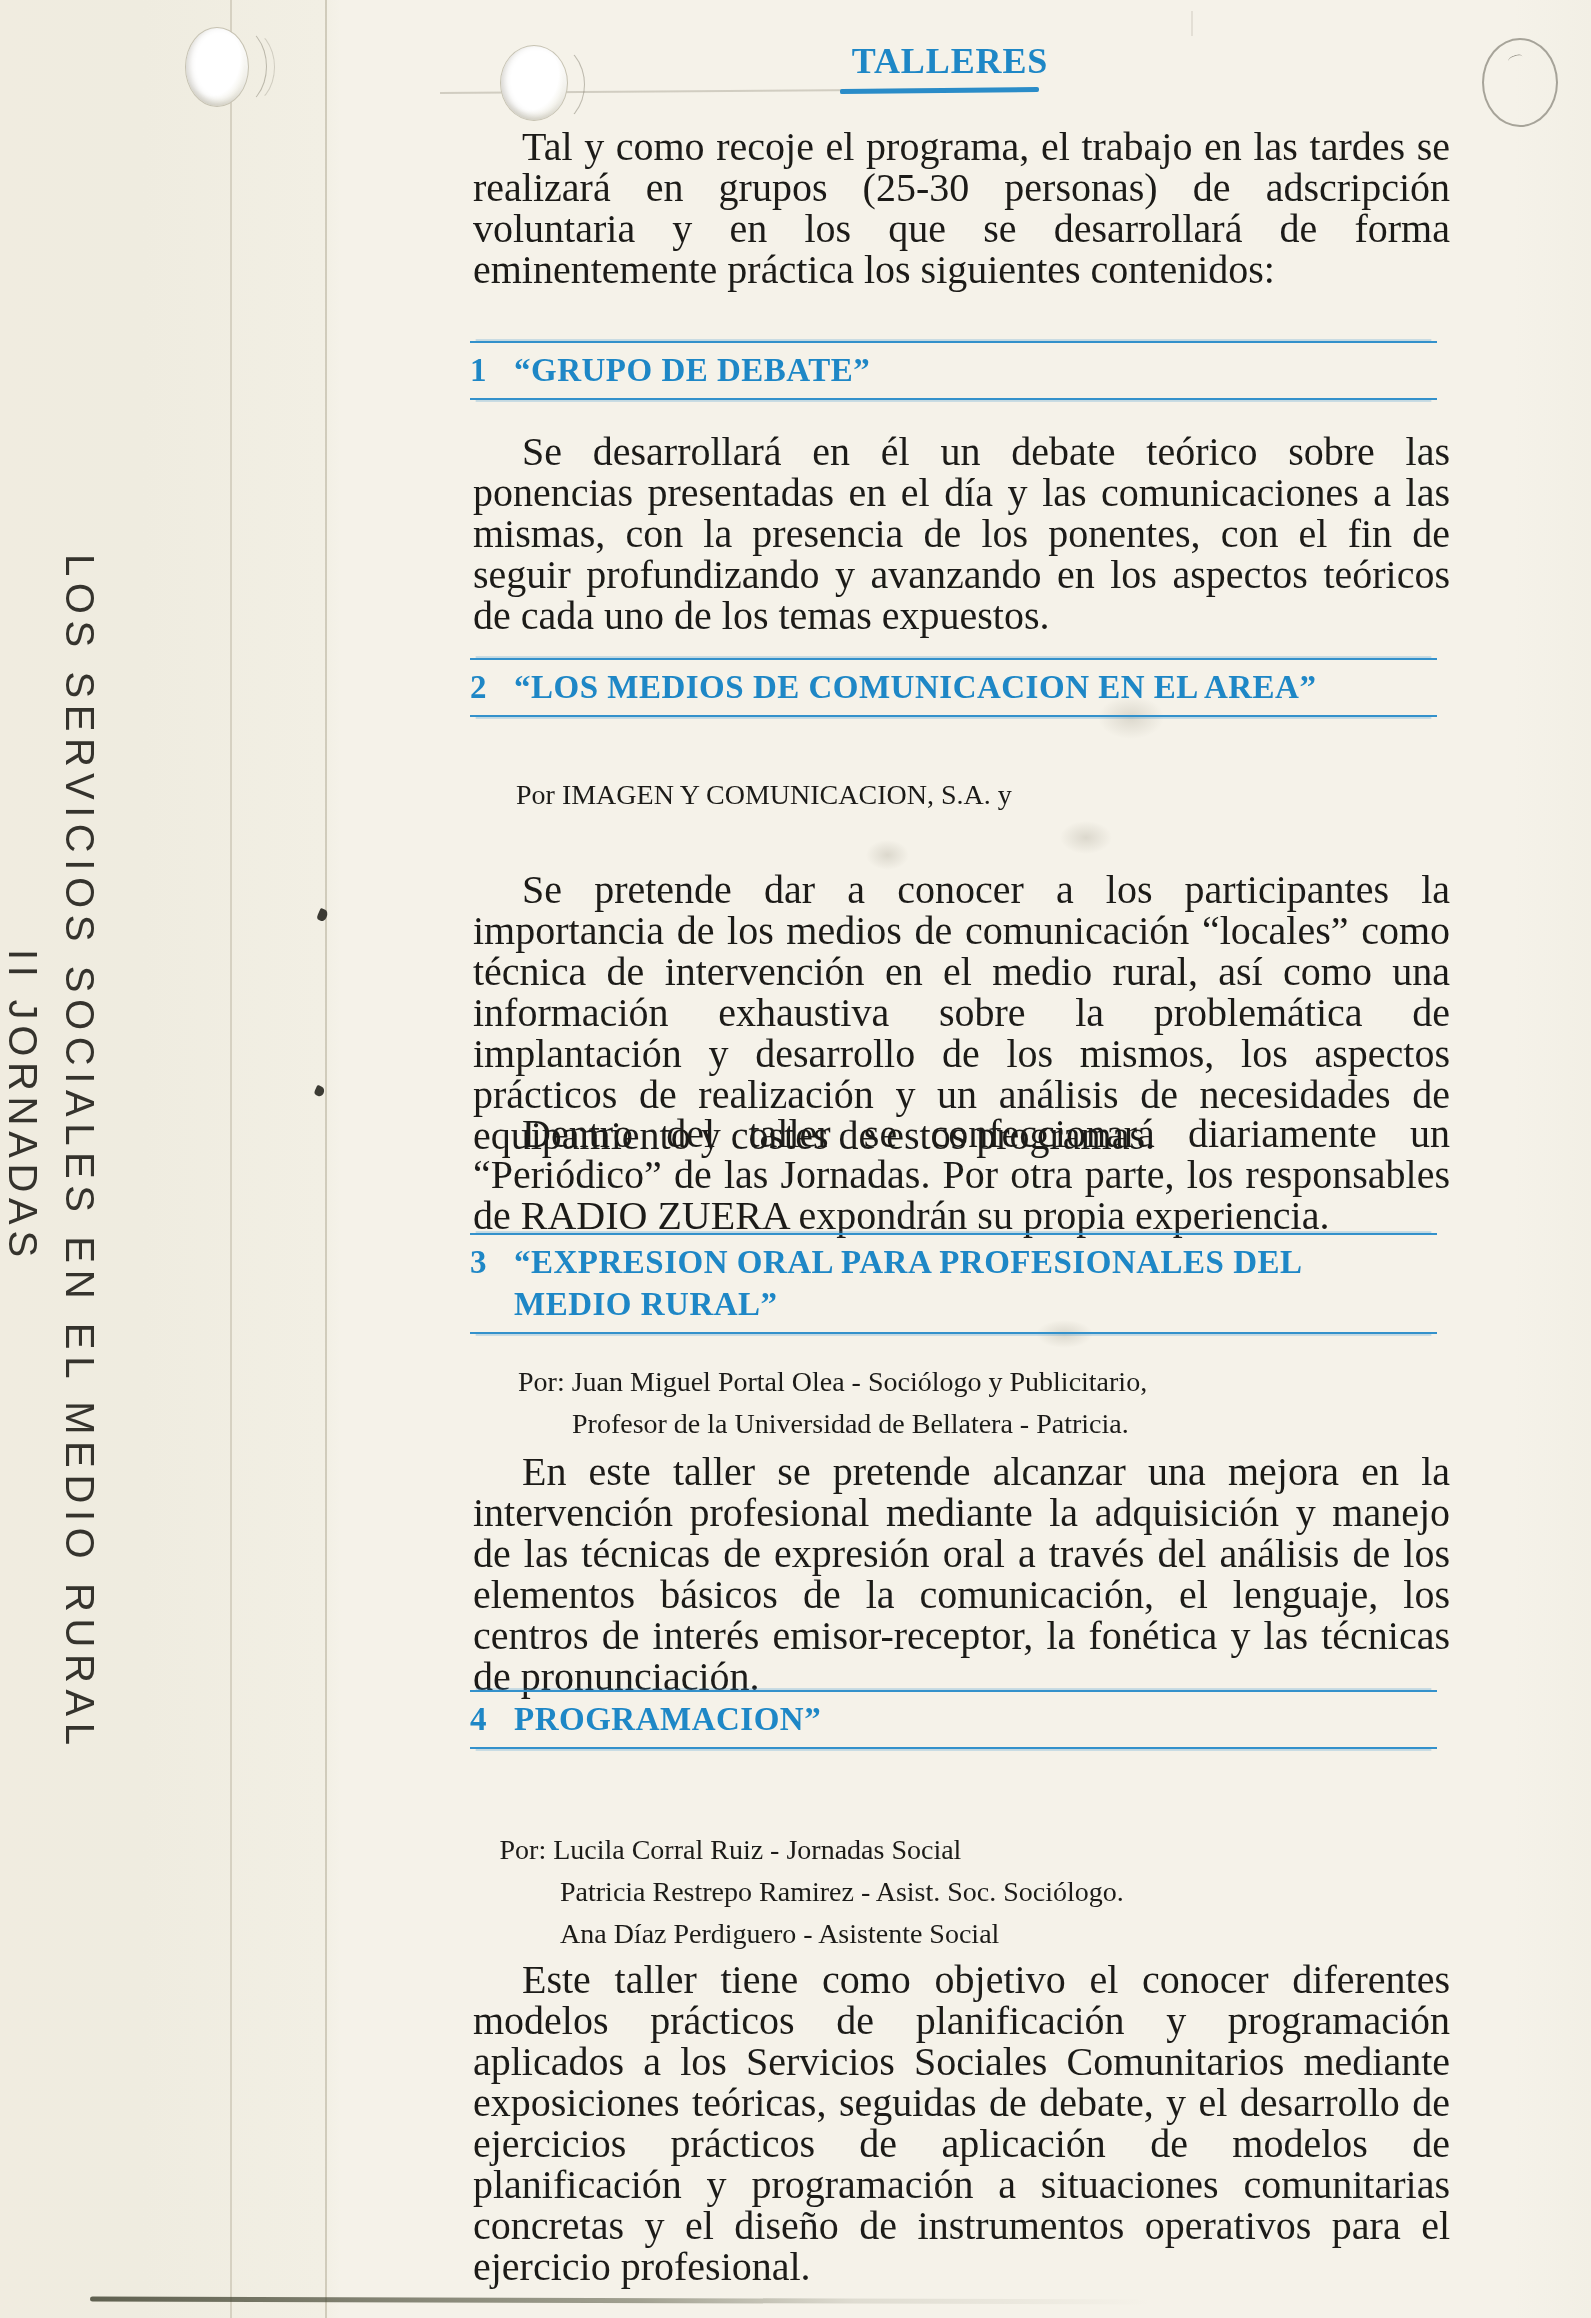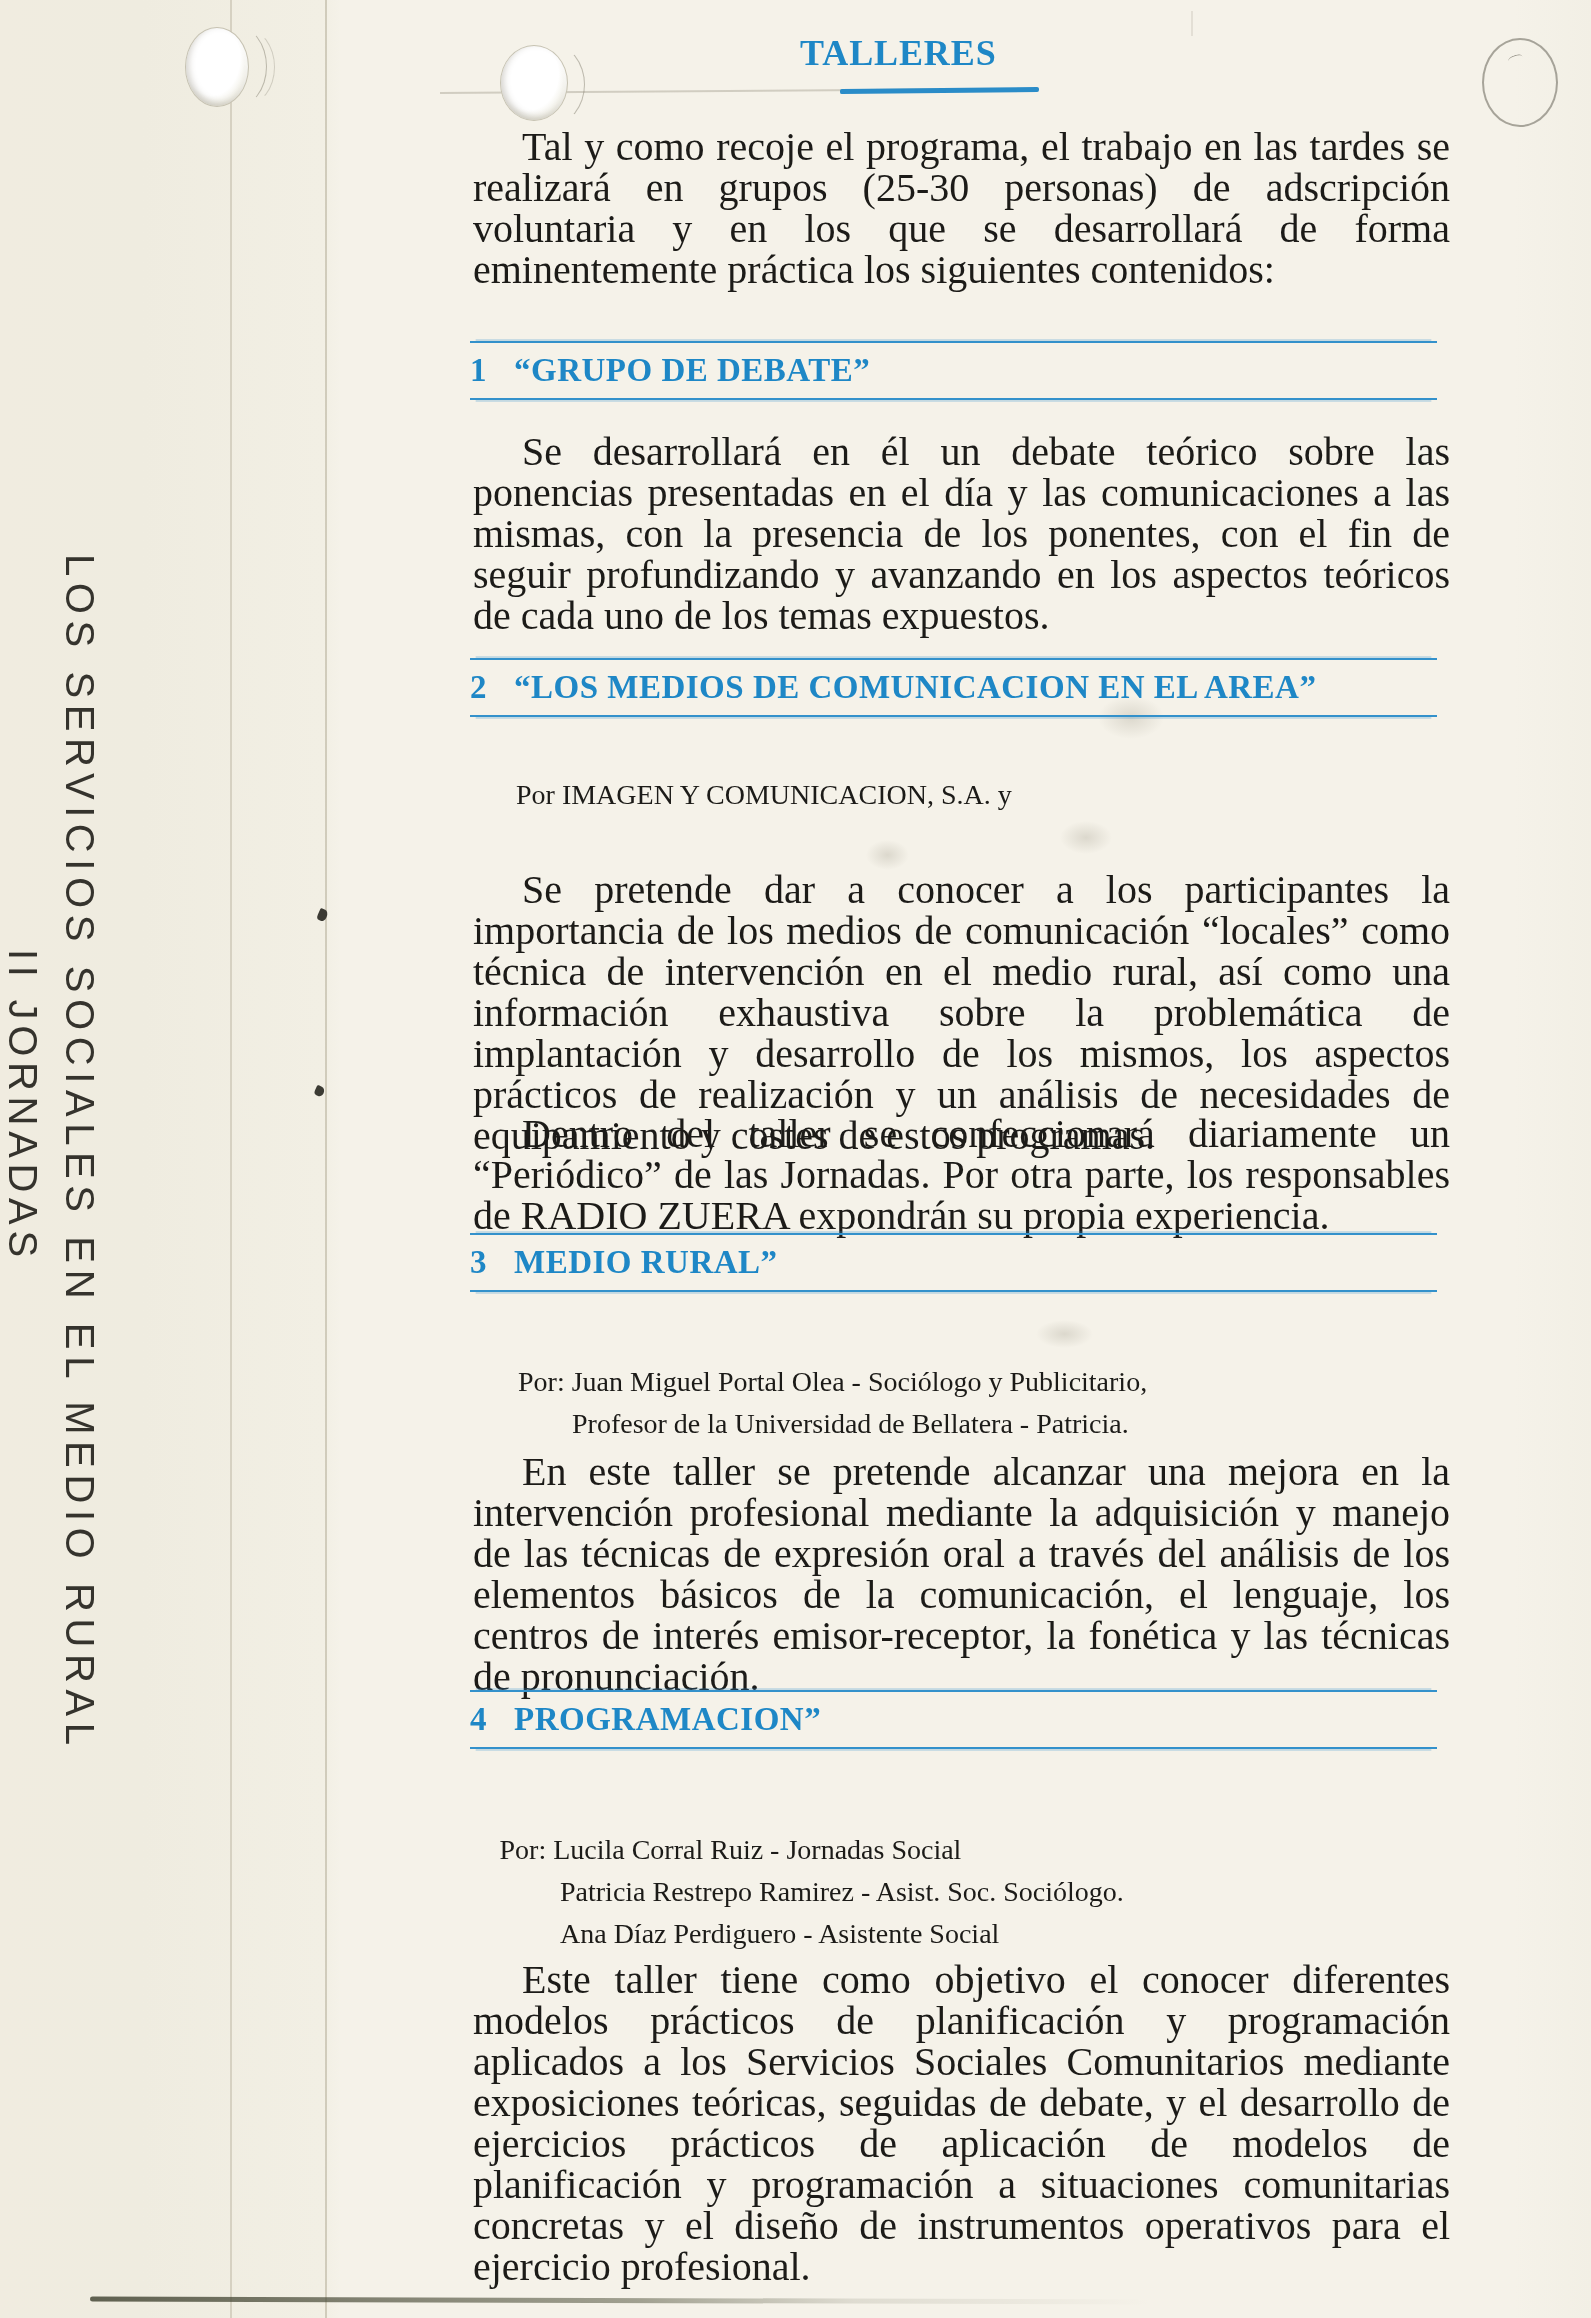--- a/index.html
+++ b/index.html
@@ -33,22 +33,22 @@
     position:absolute;
     writing-mode:vertical-rl;
     font-family:"Liberation Sans", sans-serif;
     color:#35332d;
     white-space:nowrap;
   }
   .v-main{left:57px;top:554px;font-size:40px;letter-spacing:6.6px;}
   .v-edition{left:0px;top:949px;font-size:40px;letter-spacing:5.7px;}
   
   .doc-title{
-    position:absolute;left:800px;top:32px;width:284px;margin:0;
-    font-size:36px;font-weight:bold;letter-spacing:0.9px;
+    position:absolute;left:800px;top:32px;width:284px;margin:8px;
+    text-align:center;font-size:36px;font-weight:bold;letter-spacing:0.9px;
     color:#1e87c6;
   }
   .title-underline{position:absolute;left:840px;top:88px;width:199px;height:4.7px;background:#2a8cc8;transform:rotate(-.6deg);border-radius:1.9px;}
   
   .body-par{
     position:absolute;left:473px;width:977px;margin:0;
     font-size:40px;line-height:41px;text-align:justify;text-indent:49px;
     color:#1c1b18;
   }
   
@@ -118,20 +118,21 @@
   </section>
   <div class="byline" style="top:774px">
     <div style="padding-left:43px">Por IMAGEN Y COMUNICACION, S.A. y</div>
   </div>
   <p class="body-par" style="top:869px">Se pretende dar a conocer a los participantes la importancia de los medios de comunicación “locales” como técnica de intervención en el medio rural, así como una información exhaustiva sobre la problemática de implantación y desarrollo de los mismos, los aspectos prácticos de realización y un análisis de necesidades de equipamiento y costes de estos programas.</p>
   <p class="body-par" style="top:1113px">Dentro del taller se confeccionará diariamente un “Periódico” de las Jornadas. Por otra parte, los responsables de RADIO ZUERA expondrán su propia experiencia.</p>
 
   <section class="sec-heading" style="top:1233px">
     <span class="sec-num">3</span>
     <span class="sec-titles">
+      <span class="sec-line">“EXPRESION ORAL PARA PROFESIONALES DEL</span>
       <span class="sec-line">MEDIO RURAL”</span>
     </span>
   </section>
   <div class="byline" style="top:1361px">
     <div style="padding-left:45px">Por: Juan Miguel Portal Olea - Sociólogo y Publicitario,</div>
     <div style="padding-left:99px">Profesor de la Universidad de Bellatera - Patricia.</div>
   </div>
   <p class="body-par" style="top:1451px">En este taller se pretende alcanzar una mejora en la intervención profesional mediante la adquisición y manejo de las técnicas de expresión oral a través del análisis de los elementos básicos de la comunicación, el lenguaje, los centros de interés emisor-receptor, la fonética y las técnicas de pronunciación.</p>
 
   <section class="sec-heading" style="top:1690px">

